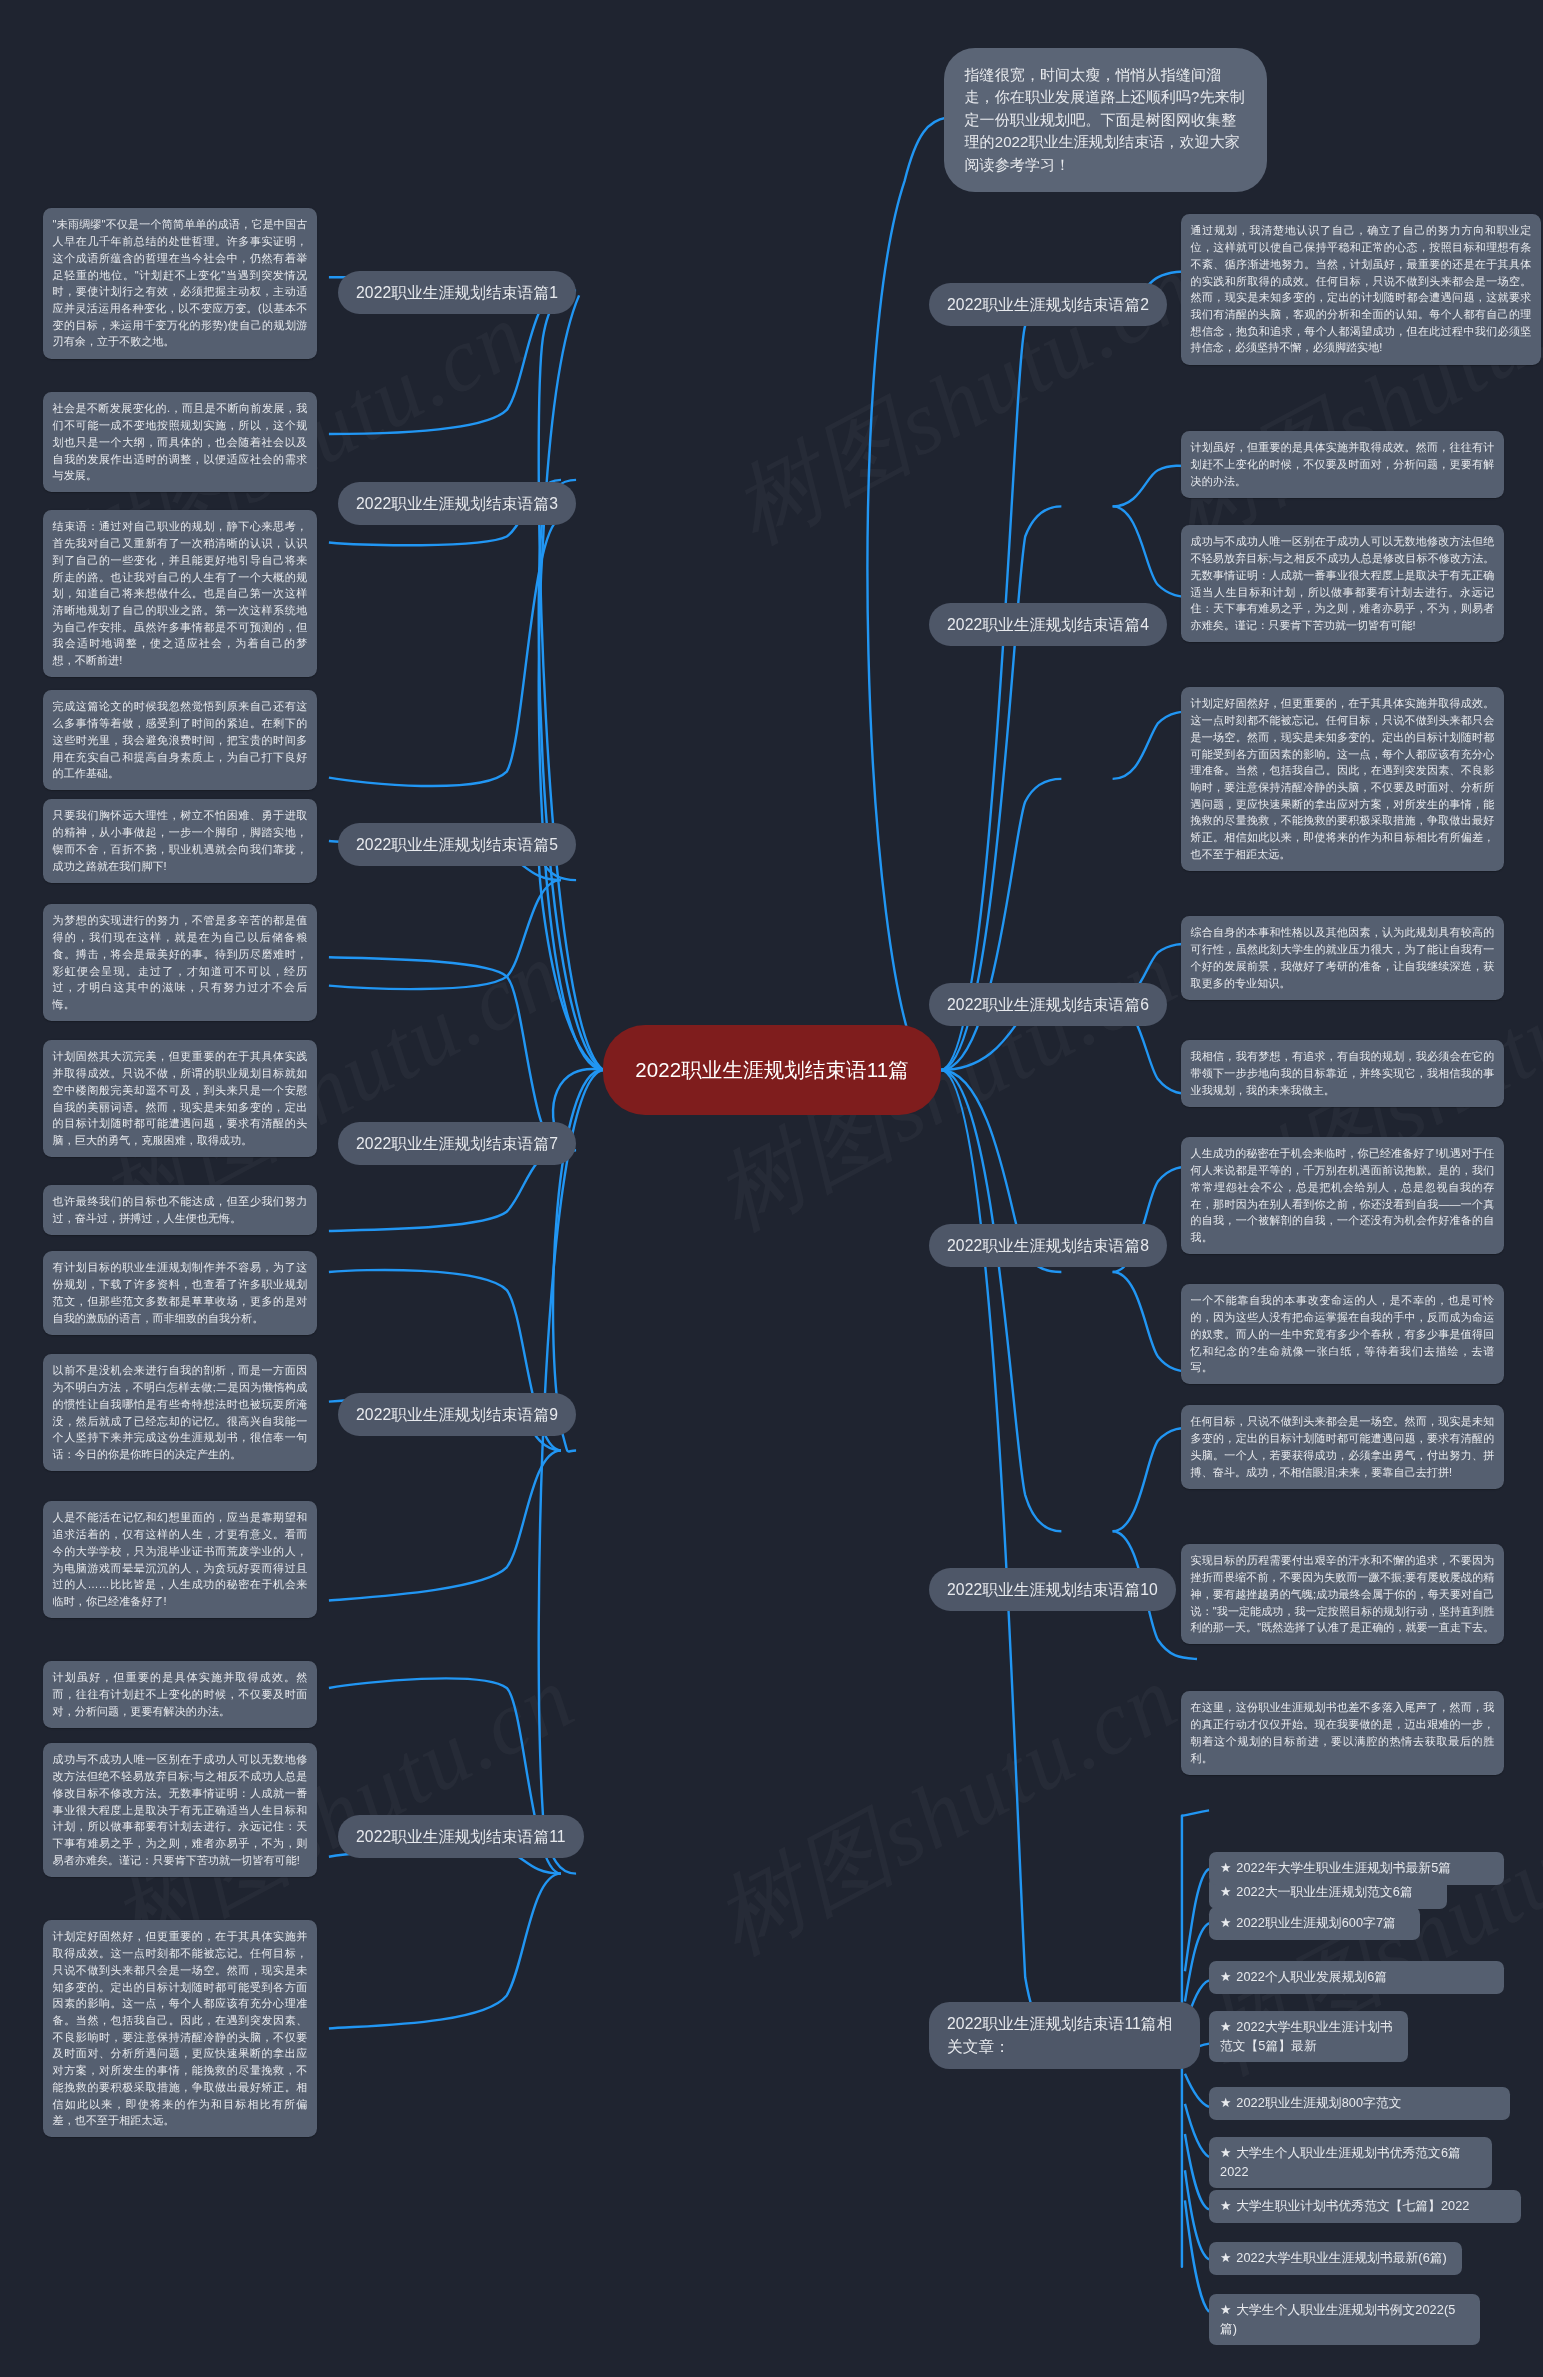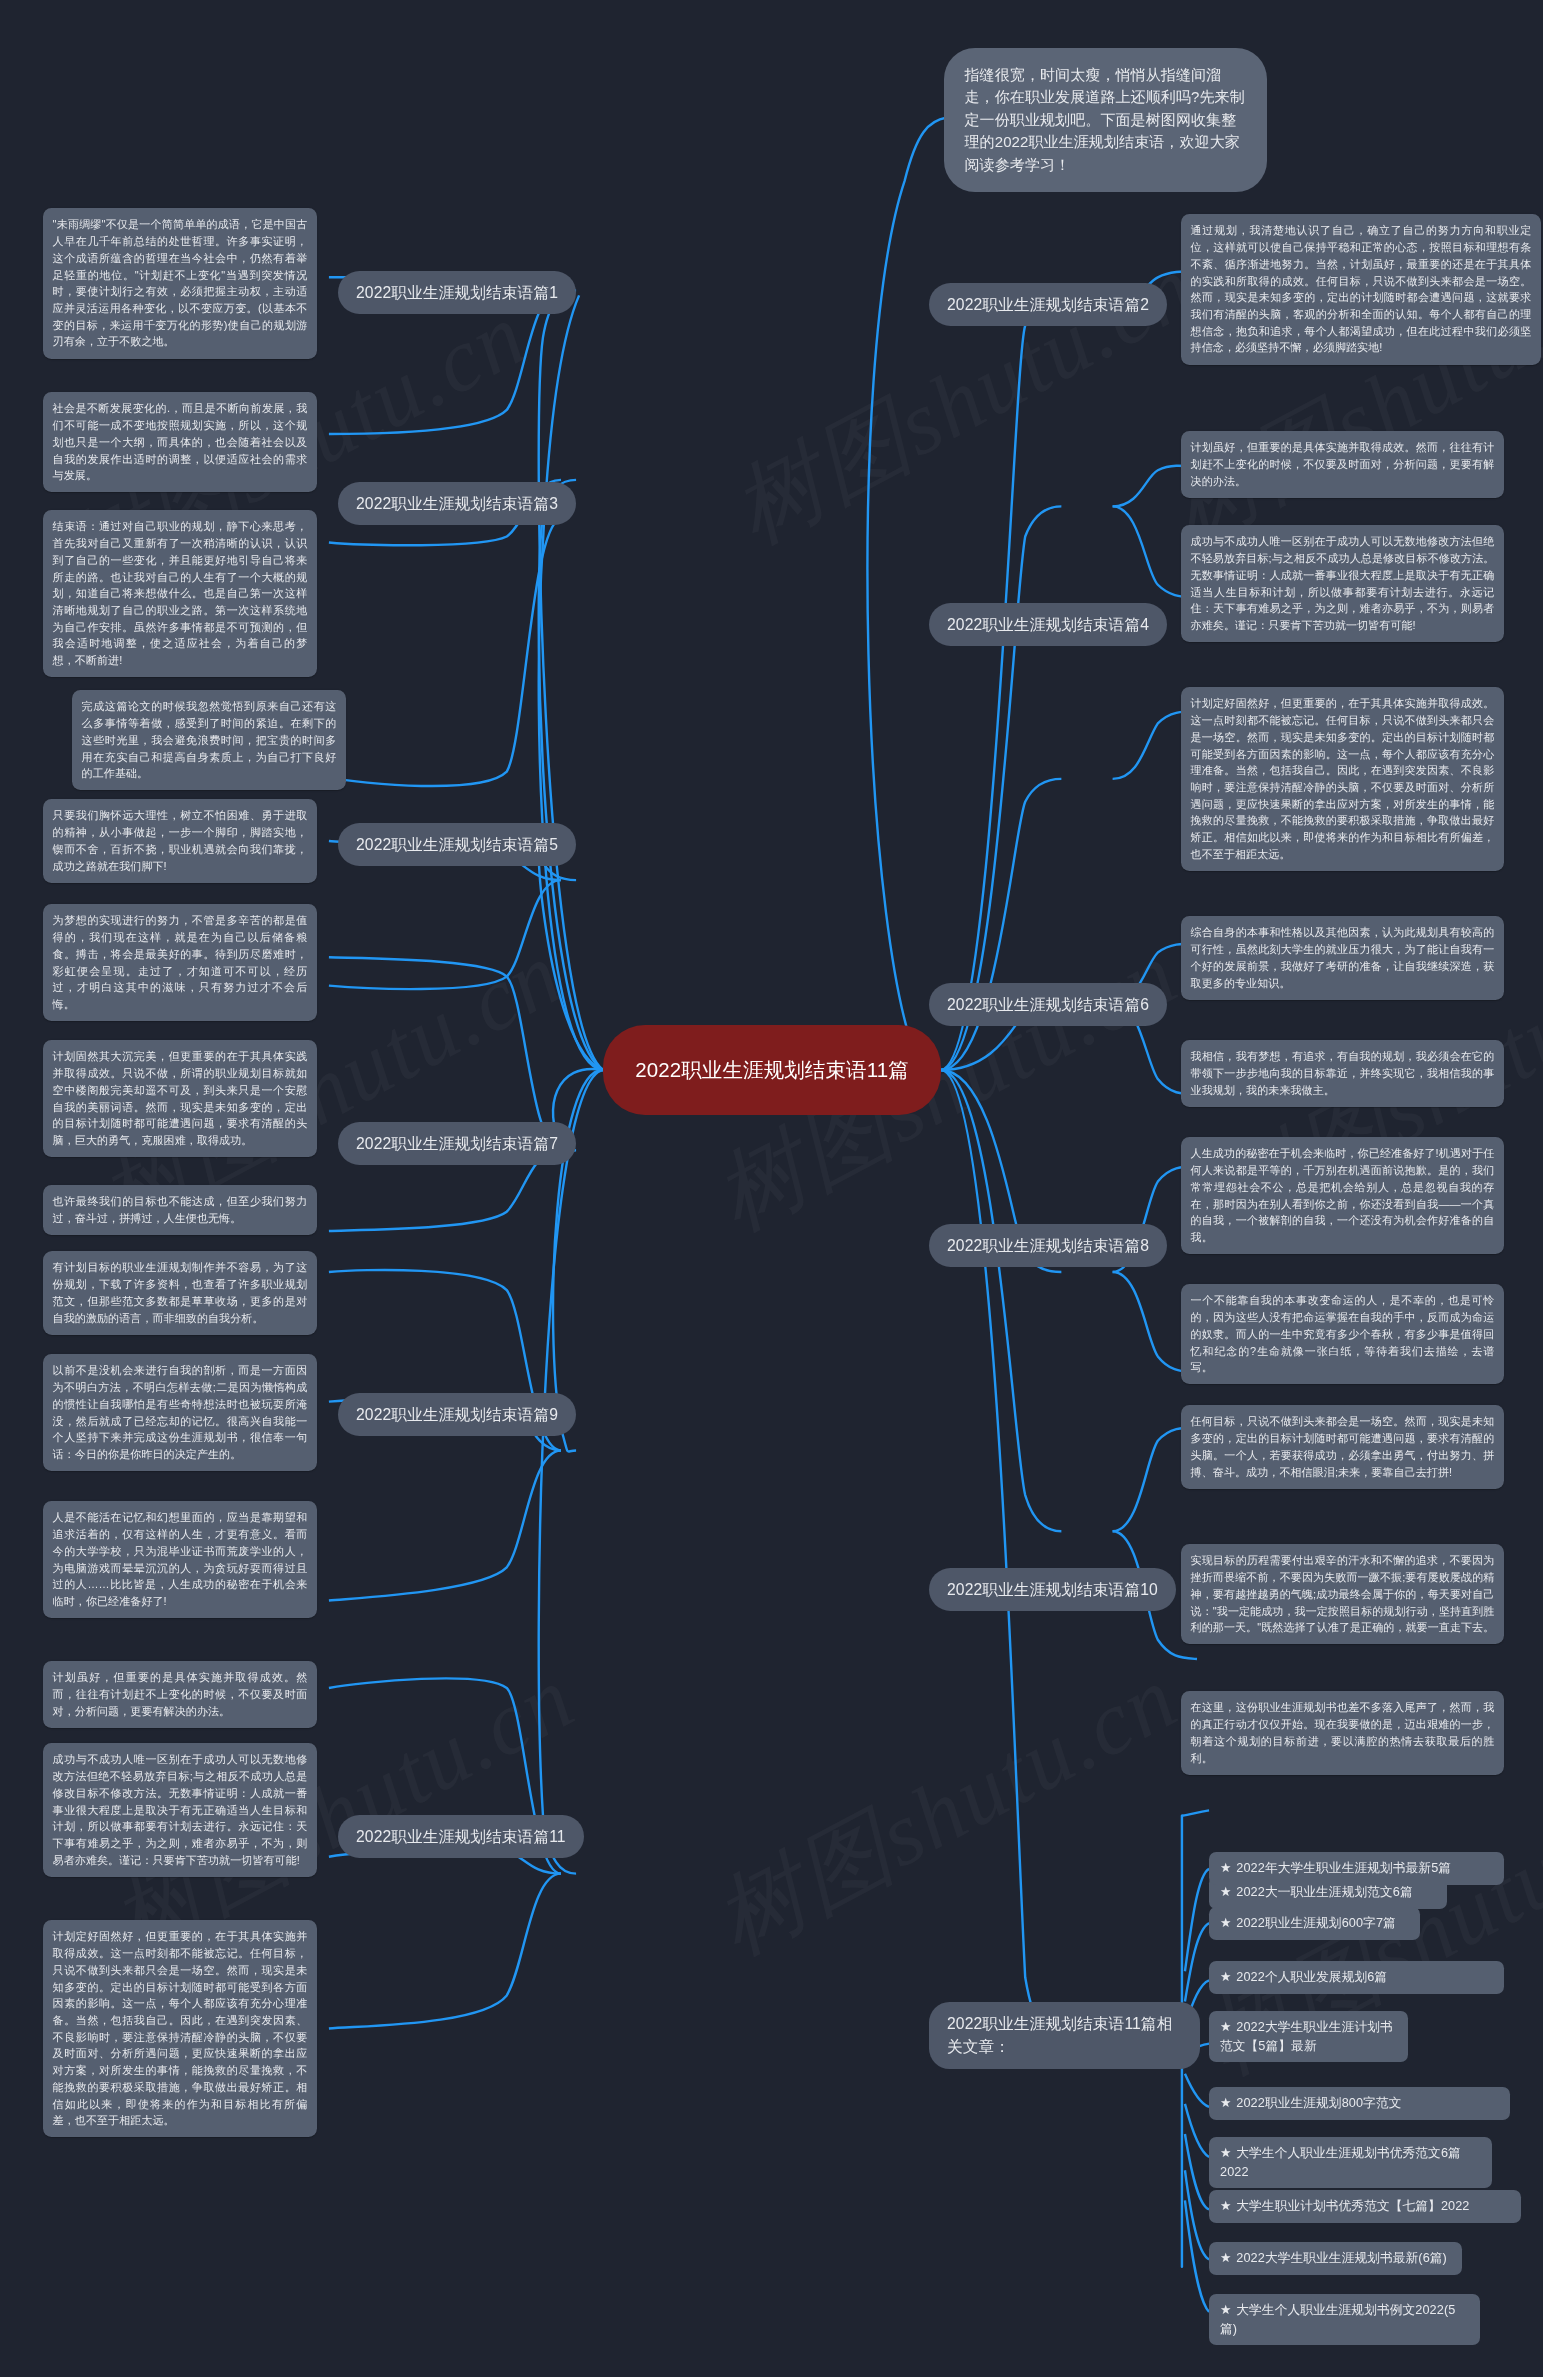--- a/index.html
+++ b/index.html
@@ -178,21 +178,21 @@
   <div class="node branch" style="left:929px; top:283px;">2022职业生涯规划结束语篇2</div>
   <div class="node branch" style="left:929px; top:603px;">2022职业生涯规划结束语篇4</div>
   <div class="node branch" style="left:929px; top:983px;">2022职业生涯规划结束语篇6</div>
   <div class="node branch" style="left:929px; top:1224px;">2022职业生涯规划结束语篇8</div>
   <div class="node branch" style="left:929px; top:1568px;">2022职业生涯规划结束语篇10</div>
   <div class="node branch" style="left:929px; top:2002px; max-width:271px; white-space:normal; border-radius:20.5px;">2022职业生涯规划结束语11篇相关文章：</div>
 
   <div class="node leaf" style="left:43px; top:208px;  width:274px;">"未雨绸缪"不仅是一个简简单单的成语，它是中国古人早在几千年前总结的处世哲理。许多事实证明，这个成语所蕴含的哲理在当今社会中，仍然有着举足轻重的地位。"计划赶不上变化"当遇到突发情况时，要使计划行之有效，必须把握主动权，主动适应并灵活运用各种变化，以不变应万变。(以基本不变的目标，来运用千变万化的形势)使自己的规划游刃有余，立于不败之地。</div>
   <div class="node leaf" style="left:43px; top:392px;  width:274px;">社会是不断发展变化的.，而且是不断向前发展，我们不可能一成不变地按照规划实施，所以，这个规划也只是一个大纲，而具体的，也会随着社会以及自我的发展作出适时的调整，以便适应社会的需求与发展。</div>
   <div class="node leaf" style="left:43px; top:510px;  width:274px;">结束语：通过对自己职业的规划，静下心来思考，首先我对自己又重新有了一次稍清晰的认识，认识到了自己的一些变化，并且能更好地引导自己将来所走的路。也让我对自己的人生有了一个大概的规划，知道自己将来想做什么。也是自己第一次这样清晰地规划了自己的职业之路。第一次这样系统地为自己作安排。虽然许多事情都是不可预测的，但我会适时地调整，使之适应社会，为着自己的梦想，不断前进!</div>
-  <div class="node leaf" style="left:43px; top:690px; width:274px;margin-left:29px;">完成这篇论文的时候我忽然觉悟到原来自己还有这么多事情等着做，感受到了时间的紧迫。在剩下的这些时光里，我会避免浪费时间，把宝贵的时间多用在充实自己和提高自身素质上，为自己打下良好的工作基础。</div>
+  <div class="node leaf" style="left:43px; top:690px; width:274px;">完成这篇论文的时候我忽然觉悟到原来自己还有这么多事情等着做，感受到了时间的紧迫。在剩下的这些时光里，我会避免浪费时间，把宝贵的时间多用在充实自己和提高自身素质上，为自己打下良好的工作基础。</div>
   <div class="node leaf" style="left:43px; top:799px; width:274px;">只要我们胸怀远大理性，树立不怕困难、勇于进取的精神，从小事做起，一步一个脚印，脚踏实地，锲而不舍，百折不挠，职业机遇就会向我们靠拢，成功之路就在我们脚下!</div>
   <div class="node leaf" style="left:43px; top:904px; width:274px;">为梦想的实现进行的努力，不管是多辛苦的都是值得的，我们现在这样，就是在为自己以后储备粮食。搏击，将会是最美好的事。待到历尽磨难时，彩虹便会呈现。走过了，才知道可不可以，经历过，才明白这其中的滋味，只有努力过才不会后悔。</div>
   <div class="node leaf" style="left:43px; top:1040px; width:274px;">计划固然其大沉完美，但更重要的在于其具体实践并取得成效。只说不做，所谓的职业规划目标就如空中楼阁般完美却遥不可及，到头来只是一个安慰自我的美丽词语。然而，现实是未知多变的，定出的目标计划随时都可能遭遇问题，要求有清醒的头脑，巨大的勇气，克服困难，取得成功。</div>
   <div class="node leaf" style="left:43px; top:1185px; width:274px;">也许最终我们的目标也不能达成，但至少我们努力过，奋斗过，拼搏过，人生便也无悔。</div>
   <div class="node leaf" style="left:43px; top:1251px; width:274px;border-radius:9px;">有计划目标的职业生涯规划制作并不容易，为了这份规划，下载了许多资料，也查看了许多职业规划范文，但那些范文多数都是草草收场，更多的是对自我的激励的语言，而非细致的自我分析。</div>
   <div class="node leaf" style="left:43px; top:1354px; width:274px;">以前不是没机会来进行自我的剖析，而是一方面因为不明白方法，不明白怎样去做;二是因为懒惰构成的惯性让自我哪怕是有些奇特想法时也被玩耍所淹没，然后就成了已经忘却的记忆。很高兴自我能一个人坚持下来并完成这份生涯规划书，很信奉一句话：今日的你是你昨日的决定产生的。</div>
   <div class="node leaf" style="left:43px; top:1501px; width:274px;">人是不能活在记忆和幻想里面的，应当是靠期望和追求活着的，仅有这样的人生，才更有意义。看而今的大学学校，只为混毕业证书而荒废学业的人，为电脑游戏而晕晕沉沉的人，为贪玩好耍而得过且过的人……比比皆是，人生成功的秘密在于机会来临时，你已经准备好了!</div>
   <div class="node leaf" style="left:43px; top:1661px; width:274px;">计划虽好，但重要的是具体实施并取得成效。然而，往往有计划赶不上变化的时候，不仅要及时面对，分析问题，更要有解决的办法。</div>
   <div class="node leaf" style="left:43px; top:1743px; width:274px;">成功与不成功人唯一区别在于成功人可以无数地修改方法但绝不轻易放弃目标;与之相反不成功人总是修改目标不修改方法。无数事情证明：人成就一番事业很大程度上是取决于有无正确适当人生目标和计划，所以做事都要有计划去进行。永远记住：天下事有难易之乎，为之则，难者亦易乎，不为，则易者亦难矣。谨记：只要肯下苦功就一切皆有可能!</div>
   <div class="node leaf" style="left:43px; top:1920px; width:274px;">计划定好固然好，但更重要的，在于其具体实施并取得成效。这一点时刻都不能被忘记。任何目标，只说不做到头来都只会是一场空。然而，现实是未知多变的。定出的目标计划随时都可能受到各方面因素的影响。这一点，每个人都应该有充分心理准备。当然，包括我自己。因此，在遇到突发因素、不良影响时，要注意保持清醒冷静的头脑，不仅要及时面对、分析所遇问题，更应快速果断的拿出应对方案，对所发生的事情，能挽救的尽量挽救，不能挽救的要积极采取措施，争取做出最好矫正。相信如此以来，即使将来的作为和目标相比有所偏差，也不至于相距太远。</div>

